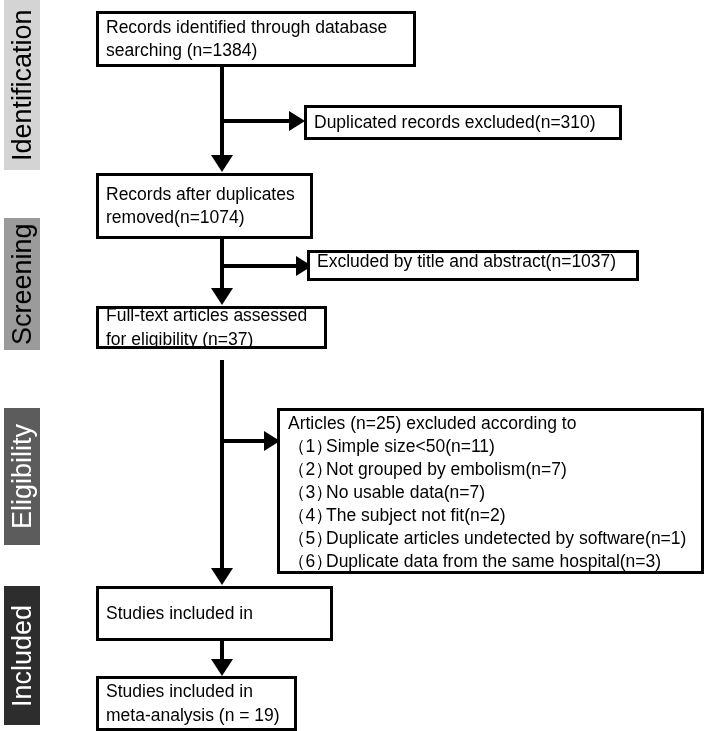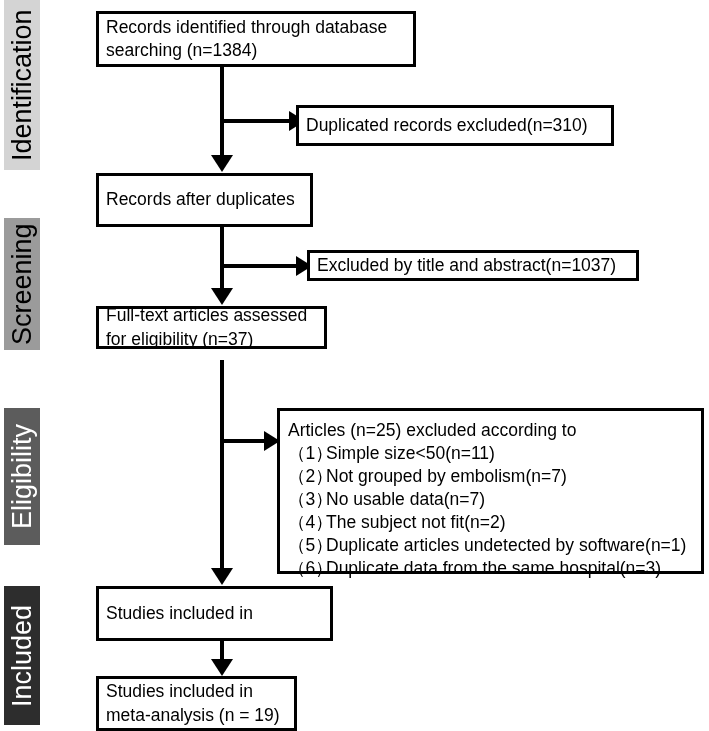--- a/index.html
+++ b/index.html
@@ -54,21 +54,21 @@
   }
 
   
   .list-box {
     position: absolute;
     box-sizing: border-box;
     border: 3px solid #000000;
     background: #ffffff;
     font-size: 17.5px;
     line-height: 1.315;
-    padding: 8px 5px 4px 8px;
+    padding: 1px 5px 4px 8px;
   }
   .list-box .line {
     display: block;
     white-space: pre;
   }
   .list-box .idx {
     display: inline-block;
     width: 38px;
   }
 
@@ -140,29 +140,30 @@
   <div class="arrow-right" style="left:264px; top:431px;"></div>
 
   <div class="vline" style="left:220px; top:640px; height:26px;"></div>
   <div class="arrow-down" style="left:211px; top:659px;"></div>
 
   <div class="flow-box" style="left:96px; top:11px; width:320px; height:56px;">
     <span class="line">Records identified through database</span>
     <span class="line">searching (n=1384)</span>
   </div>
 
-  <div class="flow-box" style="left:296px; top:105px; width:318px; height:41px;">
+  <div class="flow-box" style="left:304px; top:105px; width:318px; height:35px;">
     <span class="line">Duplicated records excluded(n=310)</span>
   </div>
 
-  <div class="flow-box" style="left:96px; top:173px; width:217px; height:54px;">
+  <div class="flow-box" style="left:96px; top:173px; width:217px; height:66px;">
     <span class="line">Records after duplicates</span>
+    <span class="line">removed(n=1074)</span>
   </div>
 
-  <div class="flow-box" style="left:307px; top:250px; width:332px; height:31px;">
+  <div class="flow-box" style="left:307px; top:250px; width:332px; height:31px;justify-content:flex-end;">
     <span class="line">Excluded by title and abstract(n=1037)</span>
   </div>
 
   <div class="flow-box" style="left:96px; top:306px; width:231px; height:43px;">
     <span class="line">Full-text articles assessed</span>
     <span class="line">for eligibility (n=37)</span>
   </div>
 
   <div class="list-box" style="left:277px; top:408px; width:427px; height:166px;">
     <span class="line">Articles (n=25) excluded according to</span>

